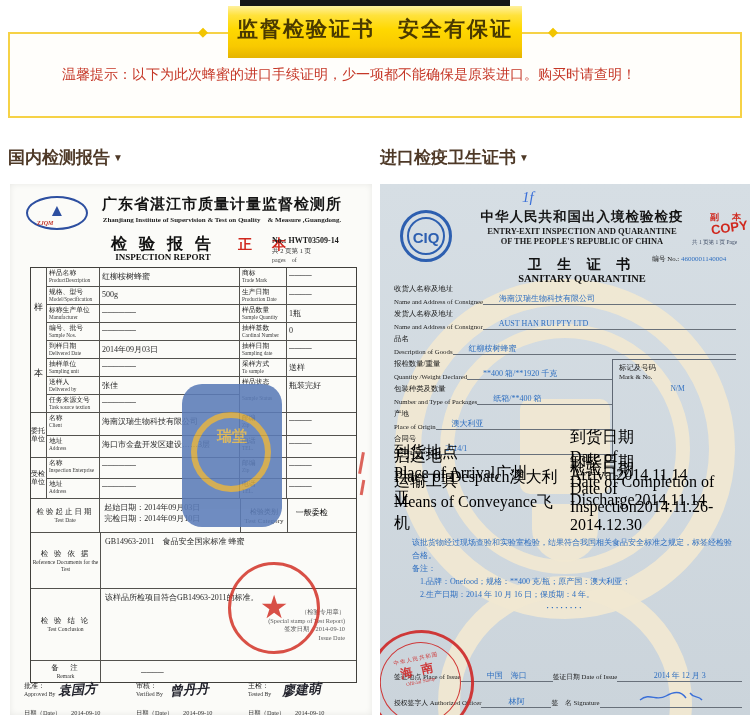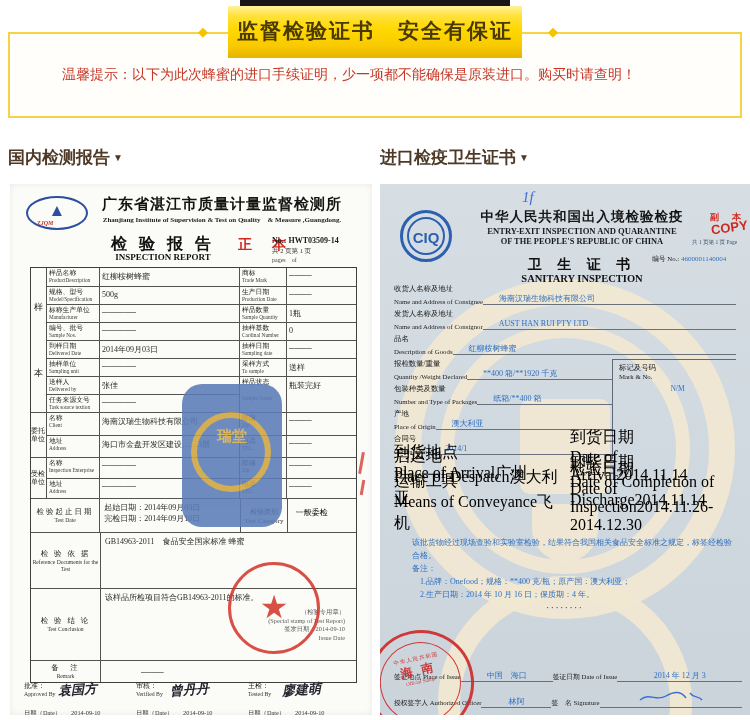--- a/index.html
+++ b/index.html
@@ -4,21 +4,21 @@
 <style>
   *{margin:0;padding:0;box-sizing:border-box}
   html,body{background:#fff}
   .page{position:relative;width:750px;height:720px;background:#fff;overflow:hidden;font-family:"Liberation Serif",serif}
   .abs{position:absolute}
 
   
   .topbar{left:240px;top:0;width:270px;height:10px;background:#161616}
   .banner{left:228px;top:6px;width:294px;height:52px;text-align:center;line-height:50px;
     background:linear-gradient(#fff1a0 0%,#ffe23c 18%,#ffd800 45%,#f8c900 78%,#e5b400 100%);
-    font-family:Liberation Serif, serif;font-size:21px;font-weight:bold;color:#4a3a00;letter-spacing:2px;z-index:3}
+    font-family:Liberation Mono, monospace;font-size:21px;font-weight:bold;color:#4a3a00;letter-spacing:2px;z-index:3}
   .noticebox{left:8px;top:32px;width:734px;height:86px;border:2px solid #f6d246;background:#fffefb}
   .diamond{font-size:13px;color:#f2c500;z-index:4;font-family:"Liberation Sans",sans-serif}
   .notice-text{left:62px;top:66px;width:660px;font-family:"Liberation Sans",sans-serif;
     font-size:14px;color:#c53727;z-index:4}
 
   
   .sechead{top:146px;font-family:"Liberation Sans",sans-serif;font-size:17px;font-weight:bold;color:#4e3927;cursor:pointer}
   .sechead .arr{font-size:10px;color:#4e3927;vertical-align:2px;margin-left:3px}
 
   
@@ -443,21 +443,21 @@
       <div class="abs ciq">
         <div class="inner">CIQ</div>
       </div>
       <div class="abs r-org-cn">中华人民共和国出入境检验检疫</div>
       <div class="abs r-org-en1">ENTRY-EXIT INSPECTION AND QUARANTINE</div>
       <div class="abs r-org-en2">OF THE PEOPLE'S REPUBLIC OF CHINA</div>
       <div class="abs r-copy-cn">副　本</div>
       <div class="abs r-copy">COPY</div>
       <div class="abs r-pagenote">共 1 页第 1 页 Page</div>
       <div class="abs r-title">卫 生 证 书</div>
-      <div class="abs r-title-en">SANITARY INSPECTION</div>
+      <div class="abs r-title-en">SANITARY QUARANTINE</div>
       <div class="abs r-no">
         <span>编号 No.:</span>
         <span class="v">4600001140004</span>
       </div>
 
       <div class="abs rfields">
 
           <div class="rfield">
             <div class="lcn">收货人名称及地址</div>
             <div class="l2">

